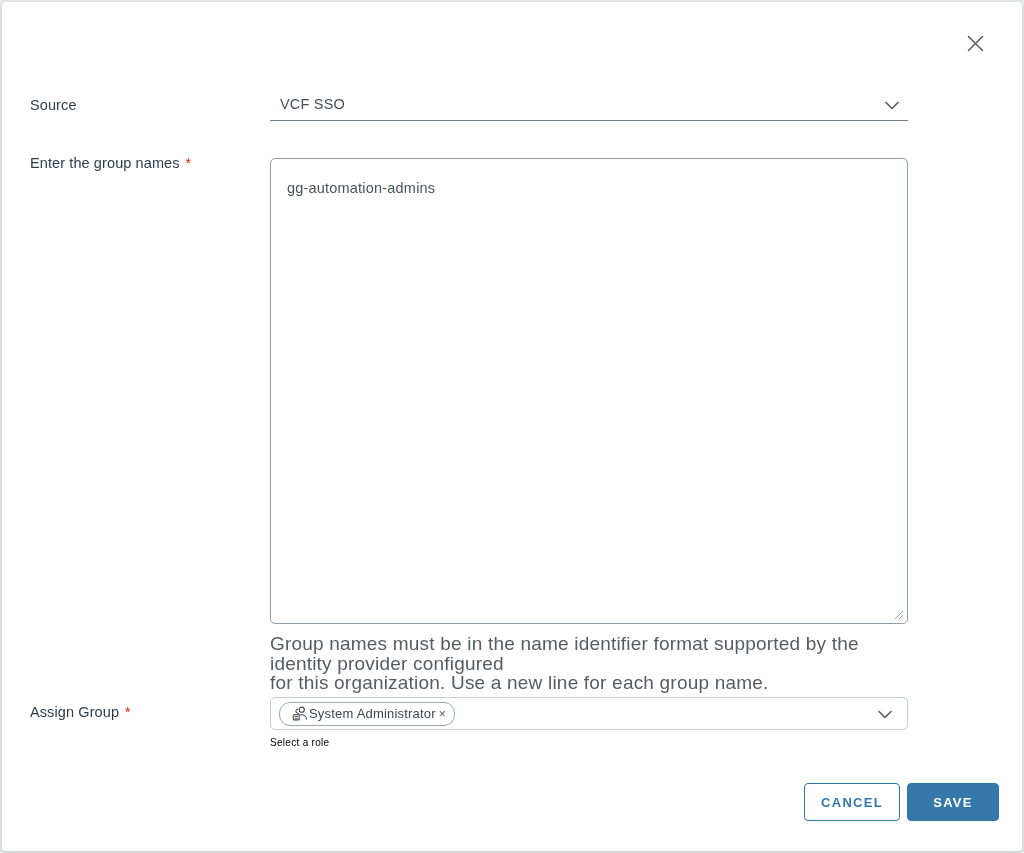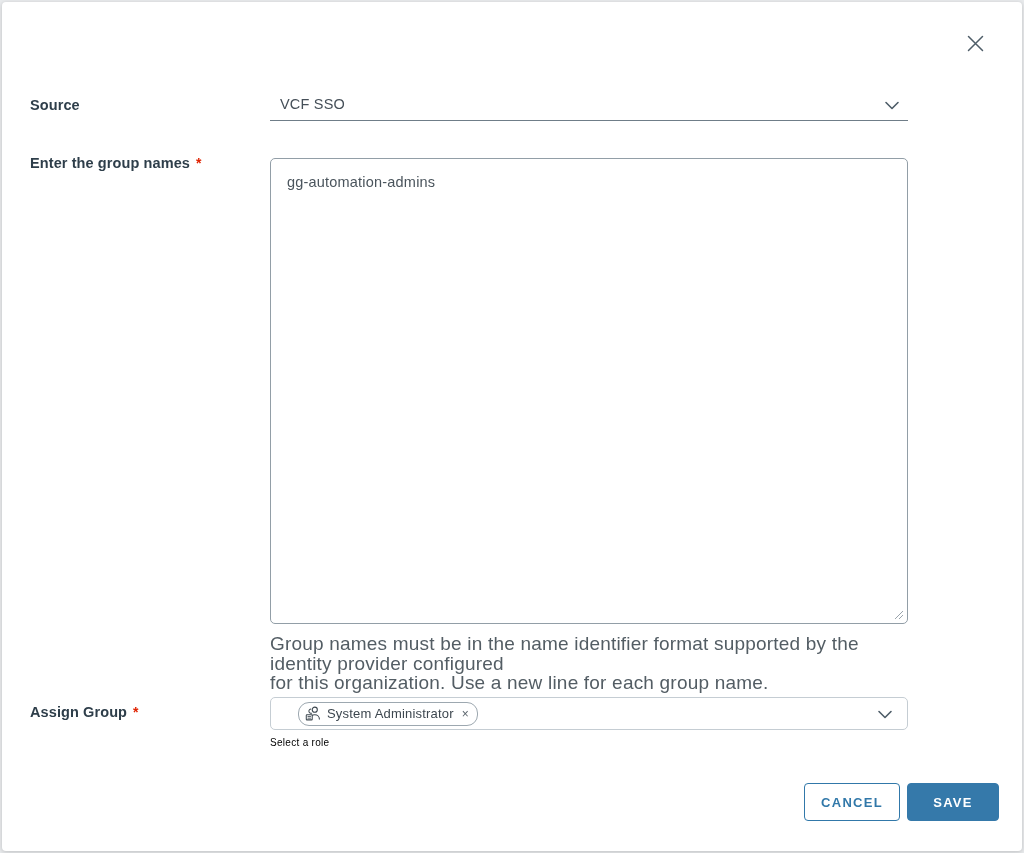--- a/index.html
+++ b/index.html
@@ -20,21 +20,21 @@
     font-size:23px;font-weight:500;color:#22333e;
     letter-spacing:.4px;
   }
   .close-btn{
     position:absolute;top:30px;right:36px;
     width:22px;height:22px;cursor:pointer;
     display:flex;align-items:center;justify-content:center;
   }
   .field-label{
     position:absolute;left:28px;
-    font-size:14.5px;font-weight:700;color:#2e3e4a;
+    font-size:14.5px;font-weight:400;color:#2e3e4a;
     letter-spacing:.1px;
   }
   .required{color:#e02200;margin-left:6px;font-size:14px;}
   
   .source-select{
     position:absolute;left:268px;top:90px;width:638px;height:28px;
     border-bottom:1px solid #6f7d88;
     cursor:pointer;
   }
   .source-select .value{
@@ -42,21 +42,21 @@
     font-size:14.5px;color:#454f58;letter-spacing:.2px;margin-left:8px;
   }
   .chevron{
     position:absolute;right:8px;top:9px;width:16px;height:10px;
   }
   
   .group-textarea{
     position:absolute;left:268px;top:156px;width:638px;height:466px;
     box-sizing:border-box;
     border:1px solid #929ea7;border-radius:5px;
-    padding:13px 16px;
+    padding:19px 16px;
     font-family:"Liberation Sans","DejaVu Sans",sans-serif;
     font-size:14.5px;color:#4a545c;letter-spacing:.2px;
     resize:none;outline:none;background:#fff;
     line-height:20px;
   }
   .resize-handle{
     position:absolute;left:890px;top:606px;width:12px;height:12px;
     pointer-events:none;
   }
   .help-text{
@@ -66,23 +66,23 @@
   
   .role-combobox{
     position:absolute;left:268px;top:695px;width:638px;height:33px;
     box-sizing:border-box;
     border:1px solid #c5cdd3;border-radius:5px;
     background:#fff;display:flex;align-items:center;
     padding-left:8px;cursor:pointer;
   }
   .role-chip{
     display:inline-flex;align-items:center;
-    height:22px;padding:0 8px 0 6px;
+    height:22px;padding:0 8px 0 12px;
     border:1px solid #9da8b0;border-radius:11px;
-    background:#fff;gap:5px;margin-left:19px;
+    background:#fff;
   }
   .role-chip .chip-label{
     font-size:13px;color:#3d474f;letter-spacing:.2px;
   }
   .chip-remove{
     font-size:12px;color:#5a646c;cursor:pointer;line-height:1;
     margin-left:3px;
   }
   .role-combobox .chevron{right:14px;top:12px;}
   .select-role-hint{

